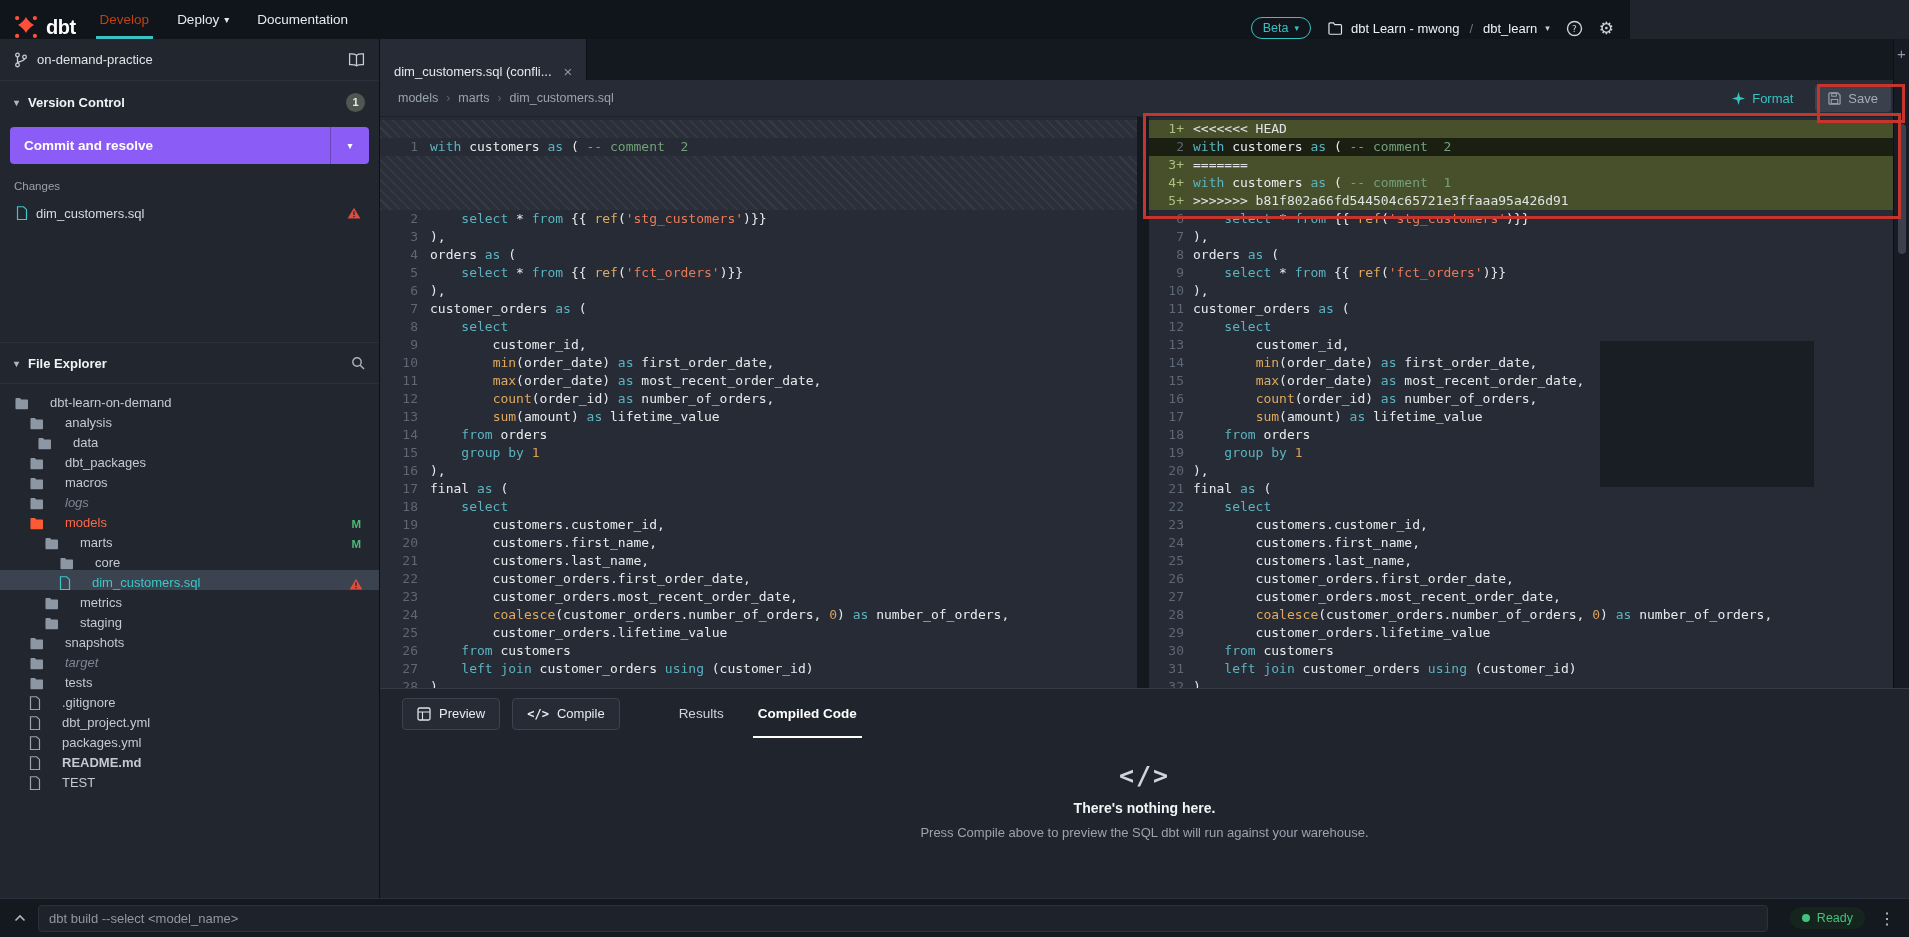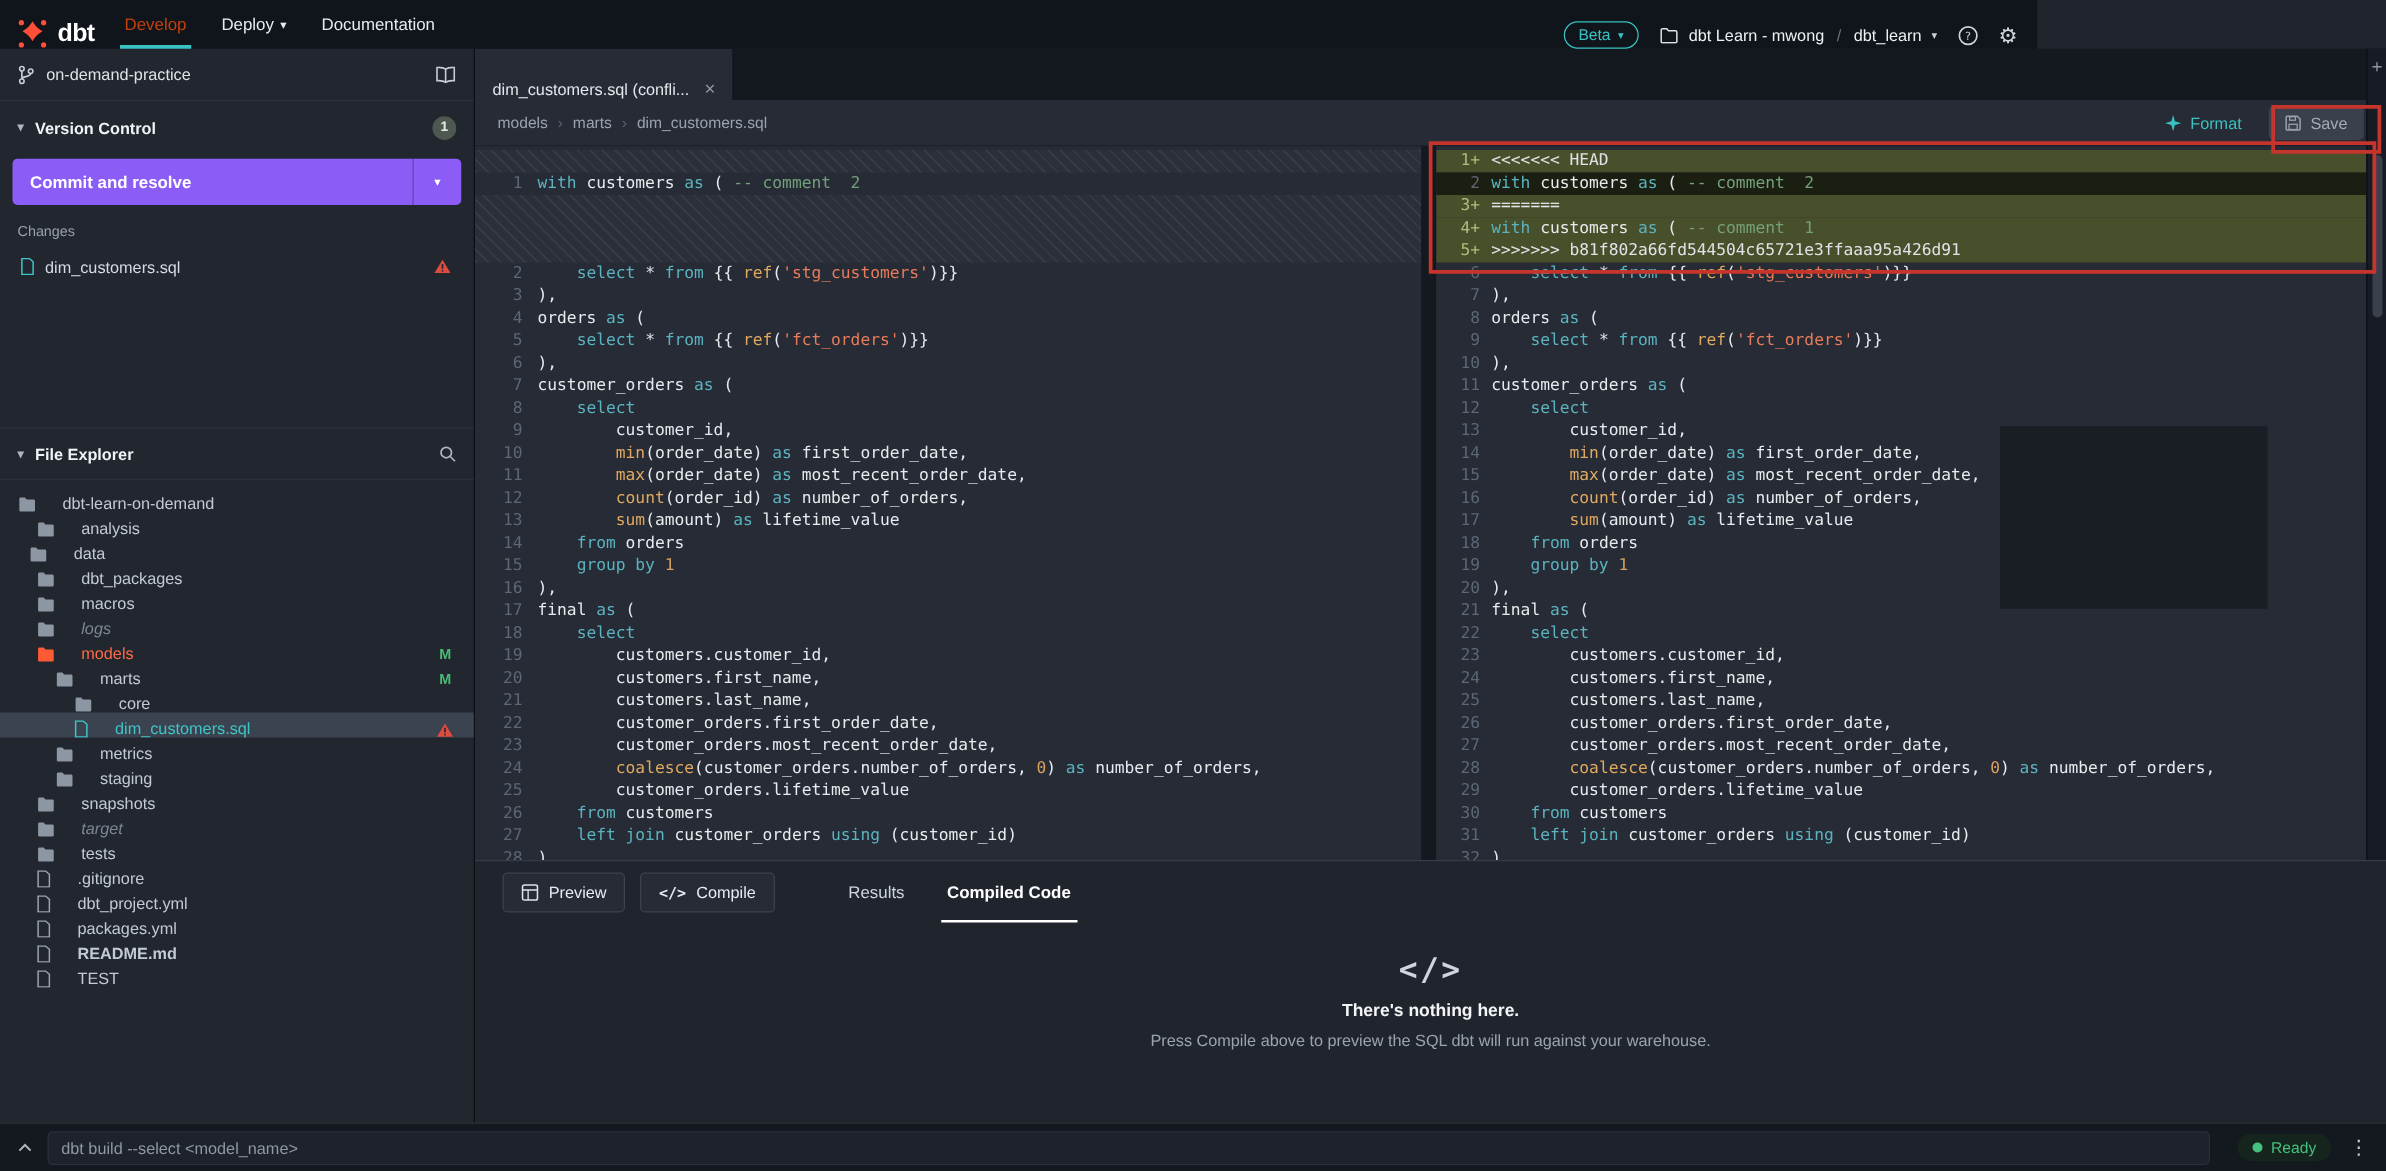--- a/index.html
+++ b/index.html
@@ -236,21 +236,21 @@
           <span class="lbl">dbt-learn-on-demand</span>
         </div>
         <div class="tree-row" style="padding-left: 29px;">
           <span>
             <svg width="15" height="13" viewBox="0 0 16 14">
               <path d="M1.5 2.2C1.5 1.5 2 1 2.7 1h3.6l1.5 1.8h6c.7 0 1.2.5 1.2 1.2v8c0 .7-.5 1.2-1.2 1.2H2.7c-.7 0-1.2-.5-1.2-1.2z" fill="#8d96a3"></path>
             </svg>
           </span>
           <span class="lbl">analysis</span>
         </div>
-        <div class="tree-row" style="padding-left: 23px;">
+        <div class="tree-row" style="padding-left: 37px;">
           <span>
             <svg width="15" height="13" viewBox="0 0 16 14">
               <path d="M1.5 2.2C1.5 1.5 2 1 2.7 1h3.6l1.5 1.8h6c.7 0 1.2.5 1.2 1.2v8c0 .7-.5 1.2-1.2 1.2H2.7c-.7 0-1.2-.5-1.2-1.2z" fill="#8d96a3"></path>
             </svg>
           </span>
           <span class="lbl">data</span>
         </div>
         <div class="tree-row" style="padding-left: 29px;">
           <span>
             <svg width="15" height="13" viewBox="0 0 16 14">

